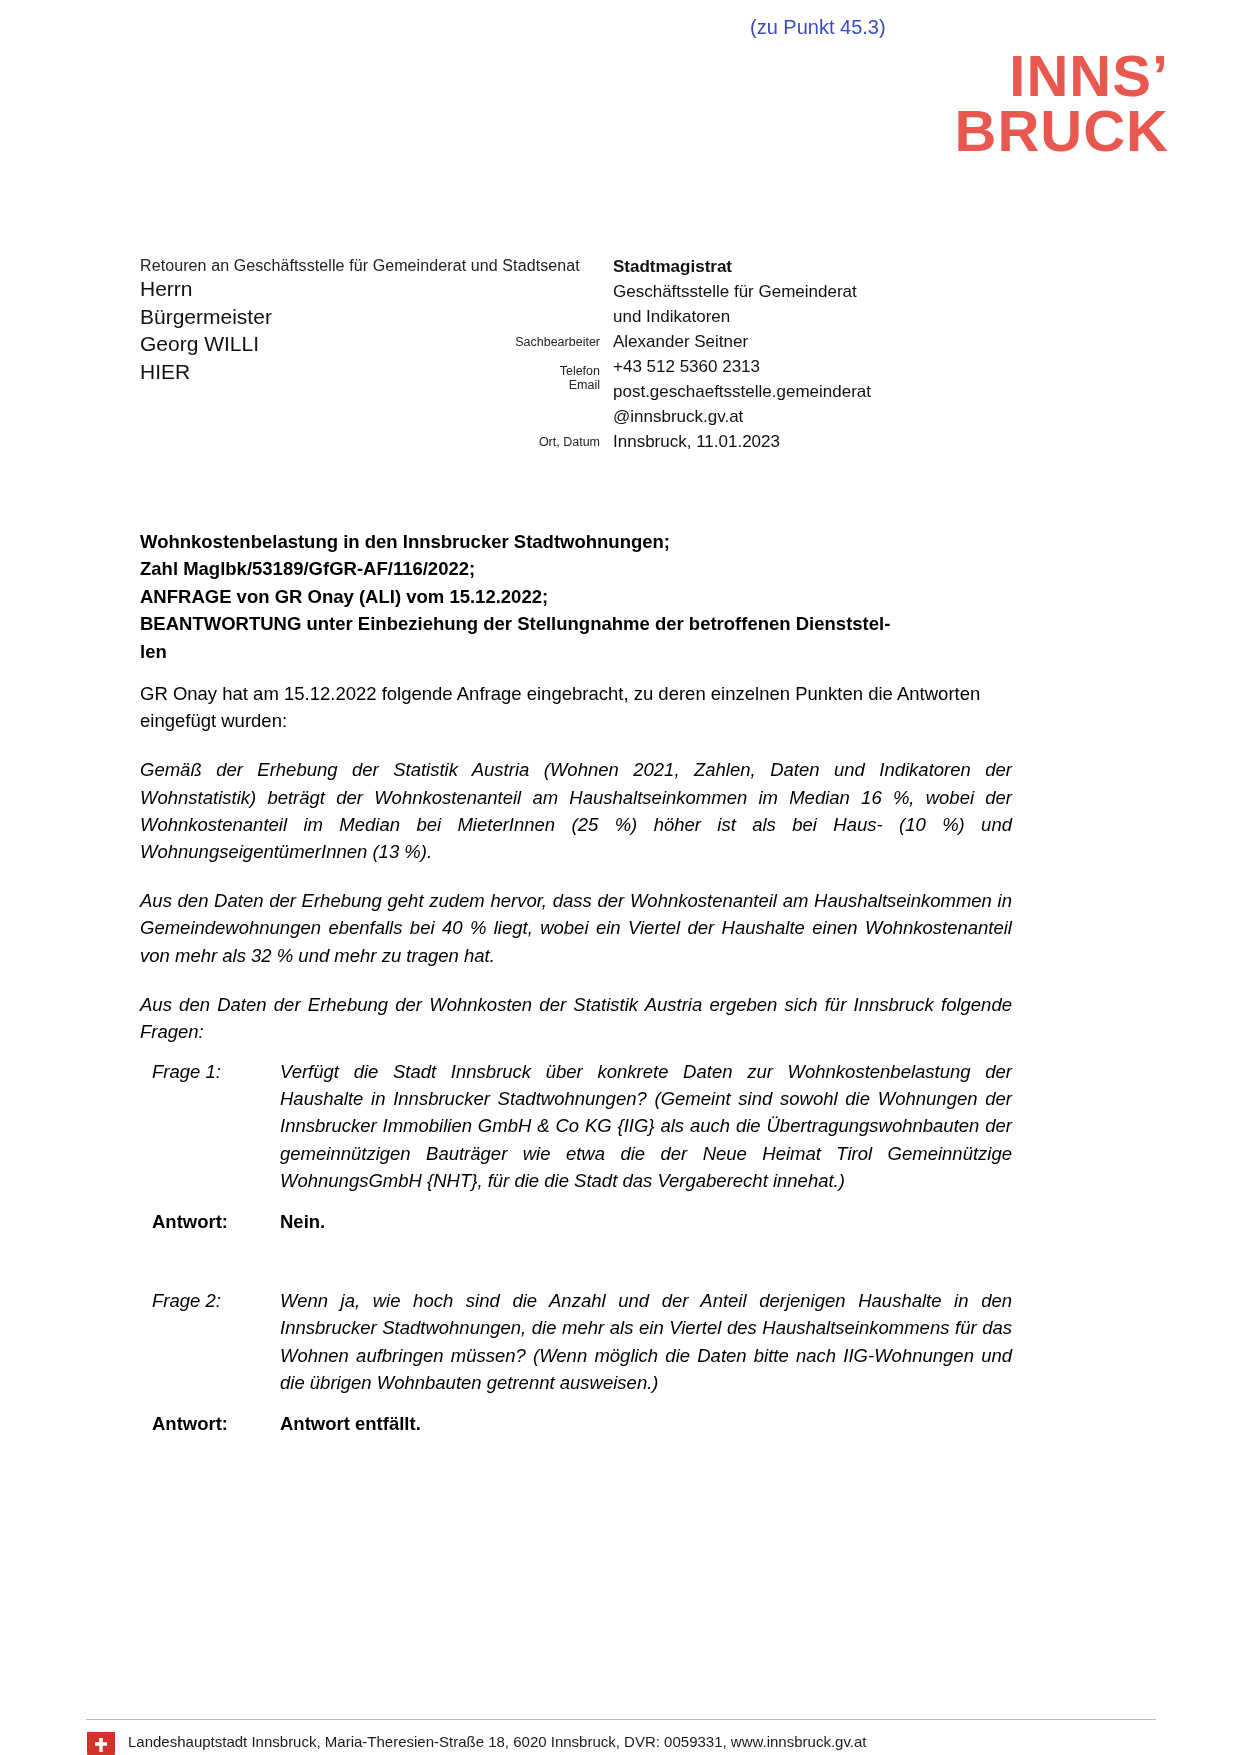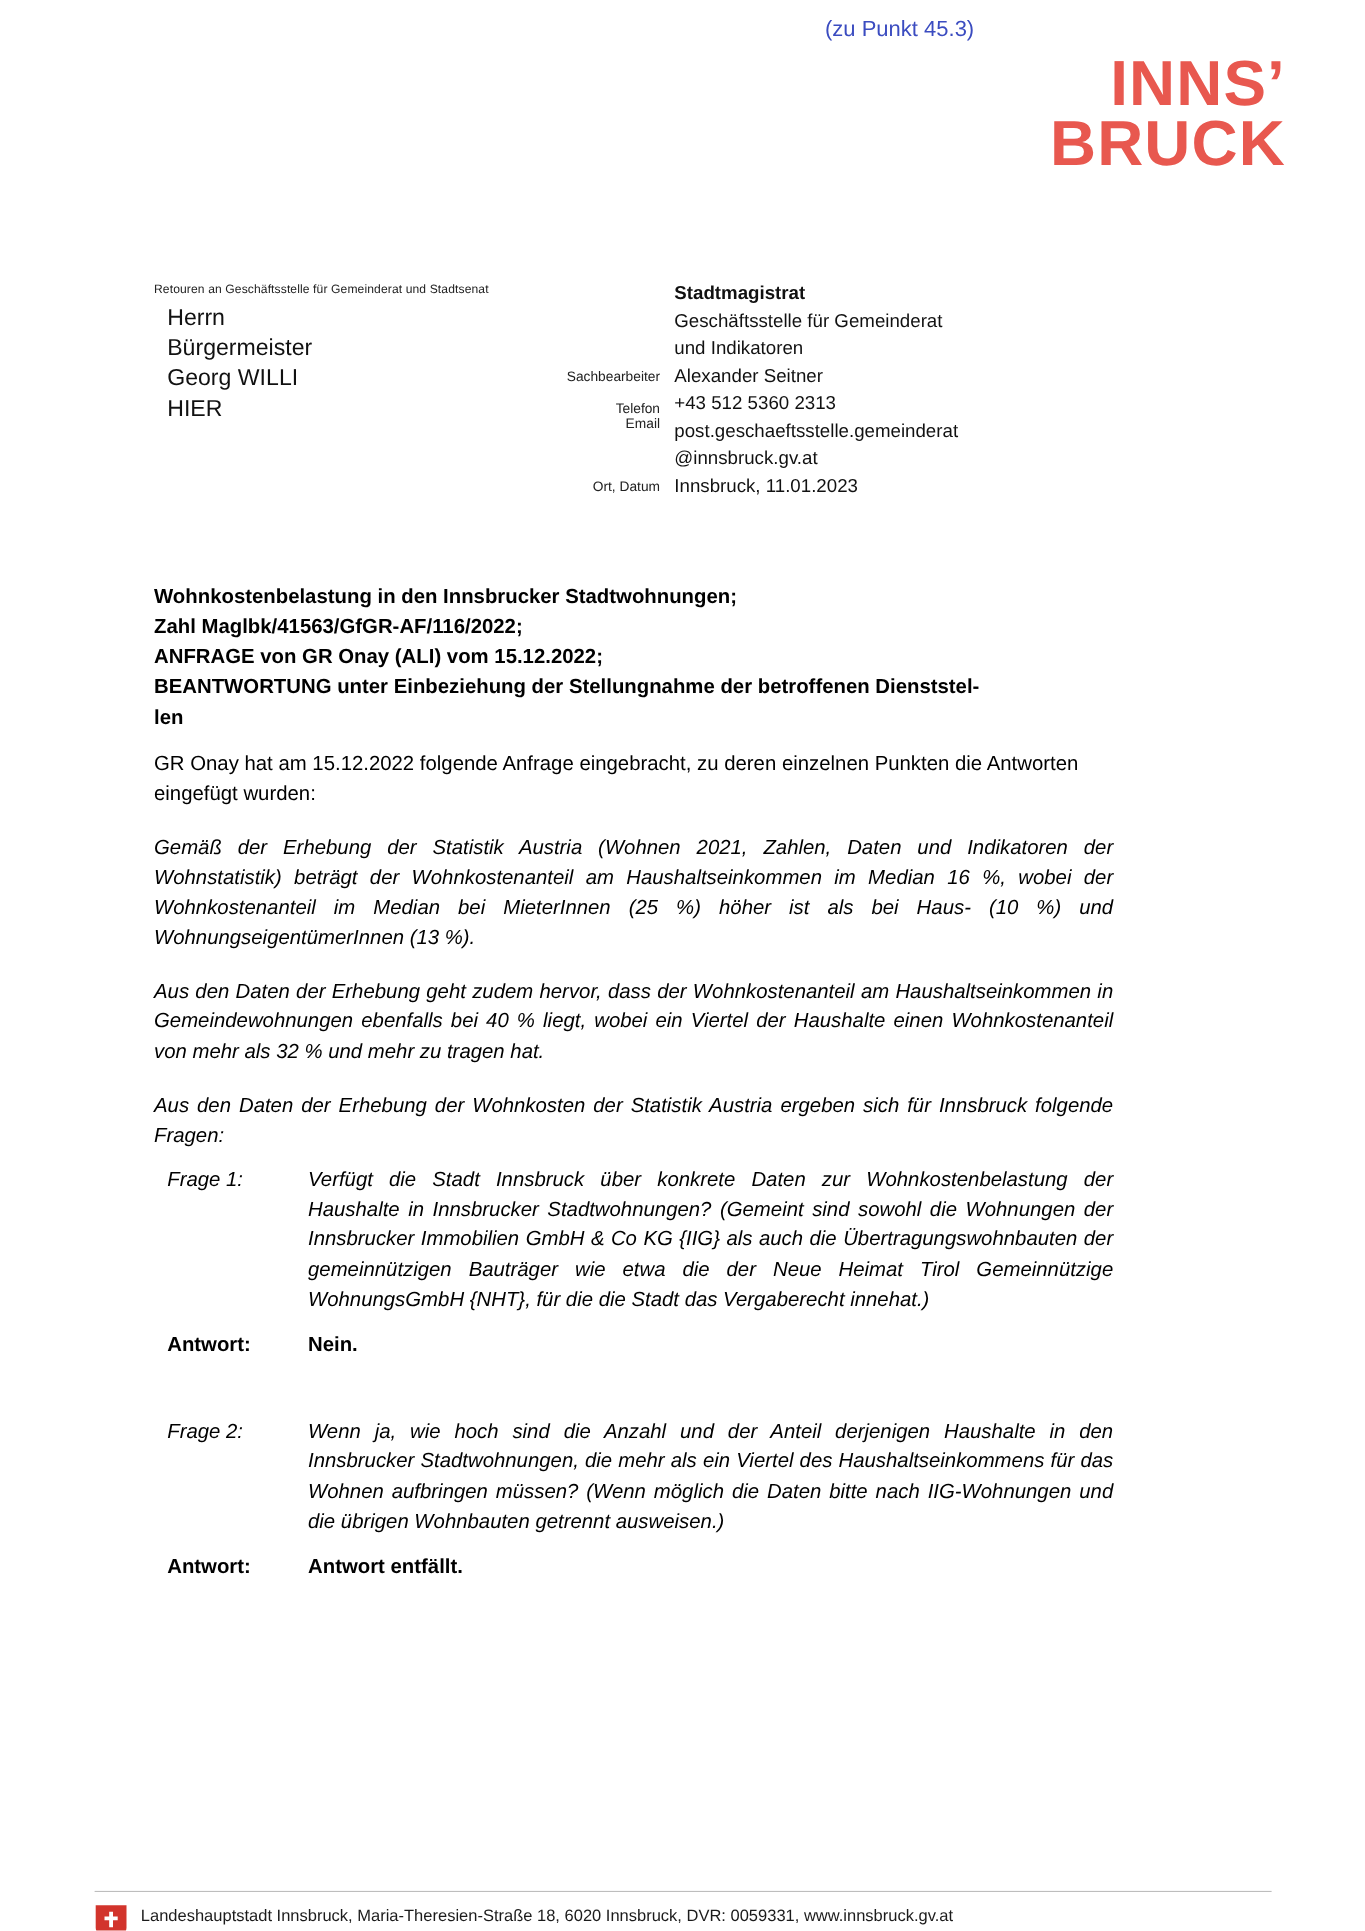--- a/index.html
+++ b/index.html
@@ -46,27 +46,27 @@
     letter-spacing: 1px;
   }
   .logo .l1 { display: block; }
   .logo .l2 { display: block; }
 
   
   .retouren {
     position: absolute;
     left: 140px;
     top: 257px;
-    font-size: 11px;
+    font-size: 16px;
     color: #222;
     letter-spacing: 0.1px;
   }
   .recipient {
     position: absolute;
-    left: 152px;
+    left: 140px;
     top: 275px;
     font-size: 21px;
     line-height: 1.32;
     color: #111;
   }
 
   
   .meta {
     position: absolute;
     left: 613px;
@@ -223,21 +223,21 @@
     <div>und Indikatoren</div>
     <div>Alexander Seitner</div>
     <div>+43 512 5360 2313</div>
     <div>post.geschaeftsstelle.gemeinderat</div>
     <div>@innsbruck.gv.at</div>
     <div>Innsbruck, 11.01.2023</div>
   </div>
 
   <div class="subject">
     <div>Wohnkostenbelastung in den Innsbrucker Stadtwohnungen;</div>
-    <div>Zahl Maglbk/41563/GfGR-AF/116/2022;</div>
+    <div>Zahl Maglbk/53189/GfGR-AF/116/2022;</div>
     <div>ANFRAGE von GR Onay (ALI) vom 15.12.2022;</div>
     <div>BEANTWORTUNG unter Einbeziehung der Stellungnahme der betroffenen Dienststel-</div>
     <div>len</div>
   </div>
 
   <div class="body">
     <p>GR Onay hat am 15.12.2022 folgende Anfrage eingebracht, zu deren einzelnen Punkten die Antworten eingefügt wurden:</p>
     <p class="italic">Gemäß der Erhebung der Statistik Austria (Wohnen 2021, Zahlen, Daten und Indikatoren der Wohnstatistik) beträgt der Wohnkostenanteil am Haushaltseinkommen im Median 16 %, wobei der Wohnkostenanteil im Median bei MieterInnen (25 %) höher ist als bei Haus- (10 %) und WohnungseigentümerInnen (13 %).</p>
     <p class="italic">Aus den Daten der Erhebung geht zudem hervor, dass der Wohnkostenanteil am Haushaltseinkommen in Gemeindewohnungen ebenfalls bei 40 % liegt, wobei ein Viertel der Haushalte einen Wohnkostenanteil von mehr als 32 % und mehr zu tragen hat.</p>
     <p class="italic">Aus den Daten der Erhebung der Wohnkosten der Statistik Austria ergeben sich für Innsbruck folgende Fragen:</p>

